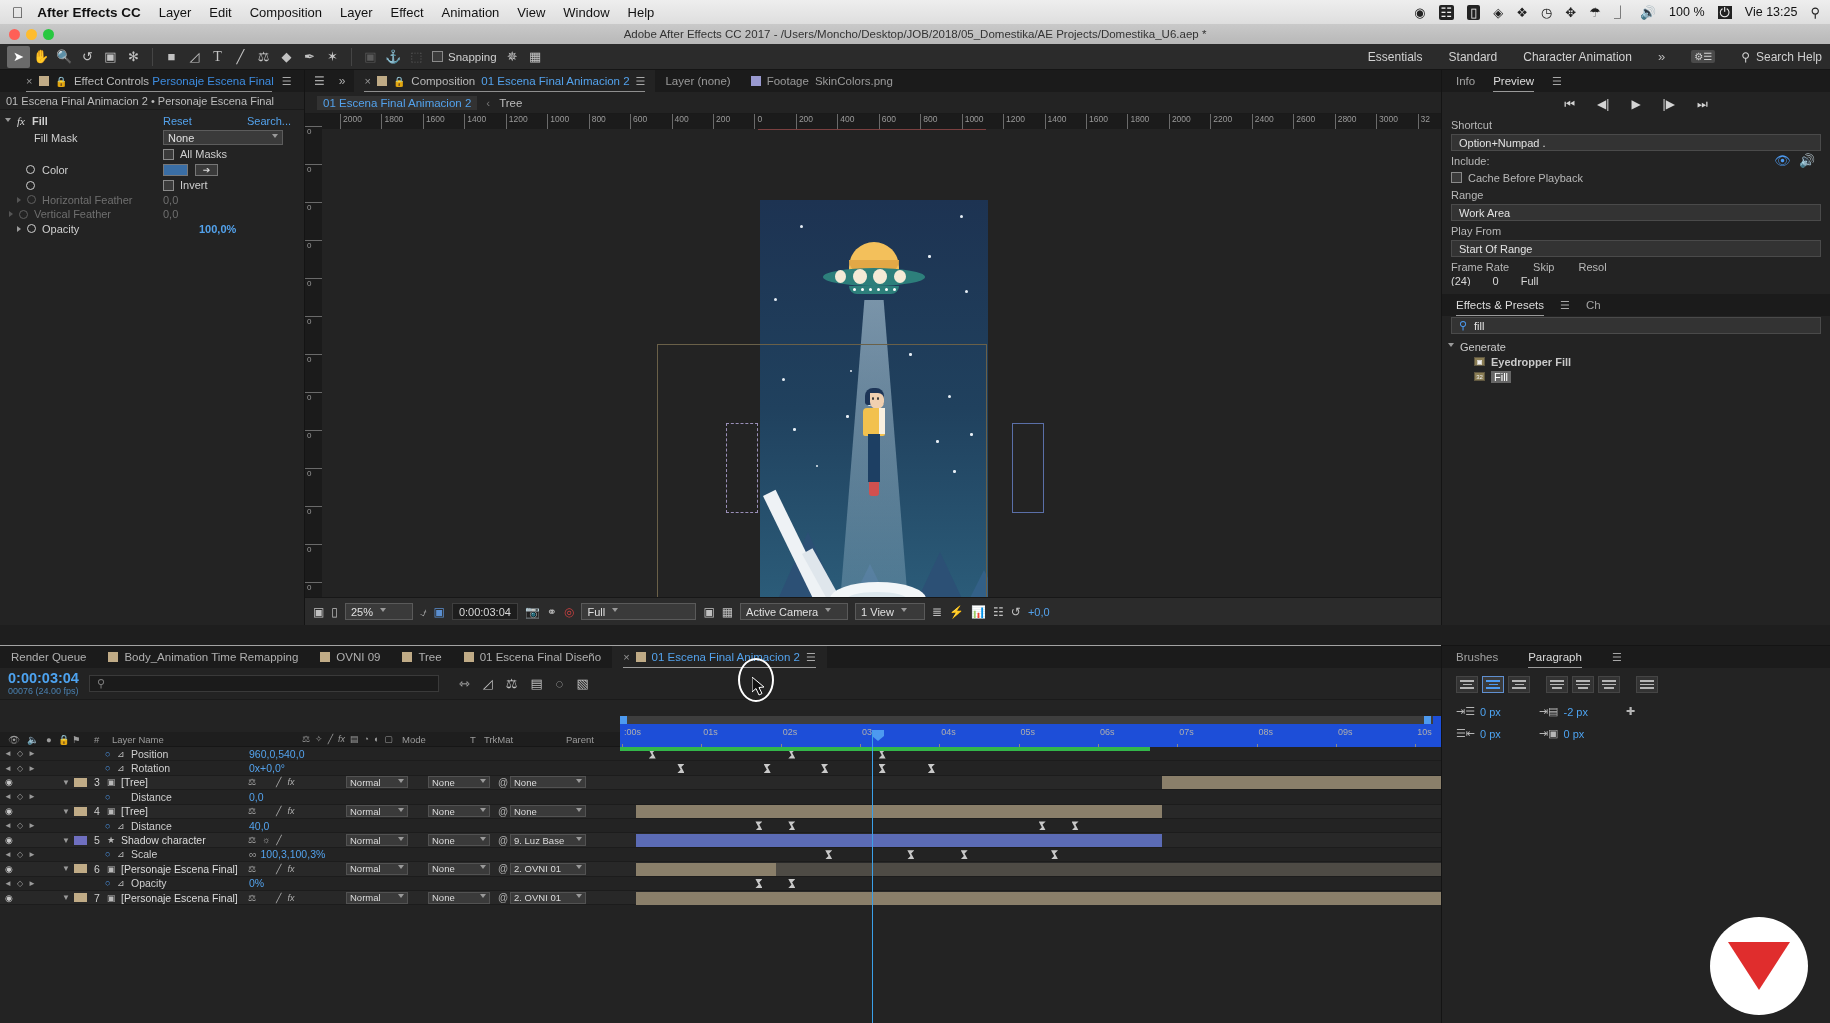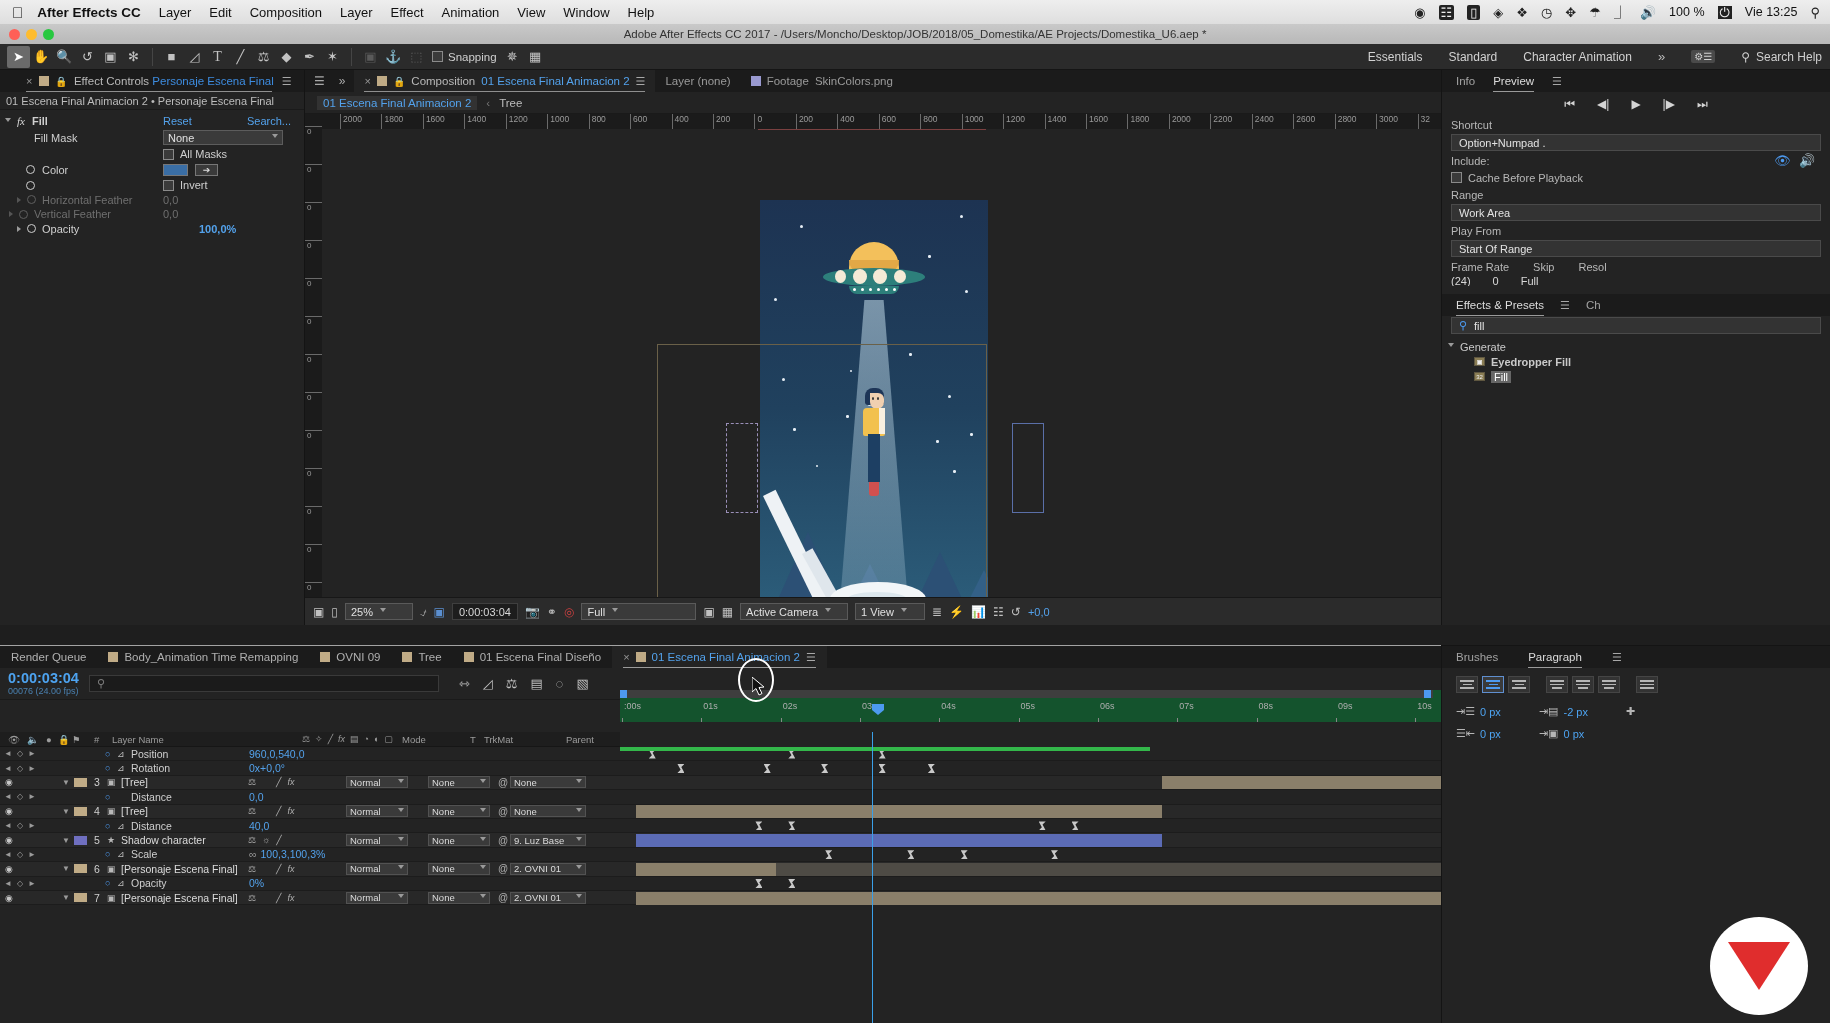--- a/index.html
+++ b/index.html
@@ -617,21 +617,21 @@
       <div class="tl-btns">
         <span>⇿</span>
         <span>◿</span>
         <span>⚖</span>
         <span>▤</span>
         <span>◌</span>
         <span>▧</span>
       </div>
     </div>
 
-    <div style="position:absolute;left:620px;top:44px;right:0;height:32px;background:#14532d;">
+    <div style="position:absolute;left:620px;top:70px;right:0;height:32px;background:#1d4ed8;">
 
       <div style="position:absolute;left:0;top:0;right:8px;height:8px;background:#3e3e3e;"></div>
       <div style="position:absolute;left:0;top:0;width:7px;height:8px;background:#4d9af0;"></div>
       <div style="position:absolute;right:10px;top:0;width:7px;height:8px;background:#4d9af0;"></div>
       <div class="tl-ruler" id="tlRuler" style="position:absolute;left:0;top:8px;right:0;height:24px;background:transparent;border:none;">
           <span class="tk" style="left: 4px;">​:00s</span>
           <span class="tkline" style="left: 2px;"></span>
           <span class="tk" style="left: 83.3237px;">01s</span>
           <span class="tkline" style="left: 81.3237px;"></span>
           <span class="tk" style="left: 162.647px;">02s</span>

